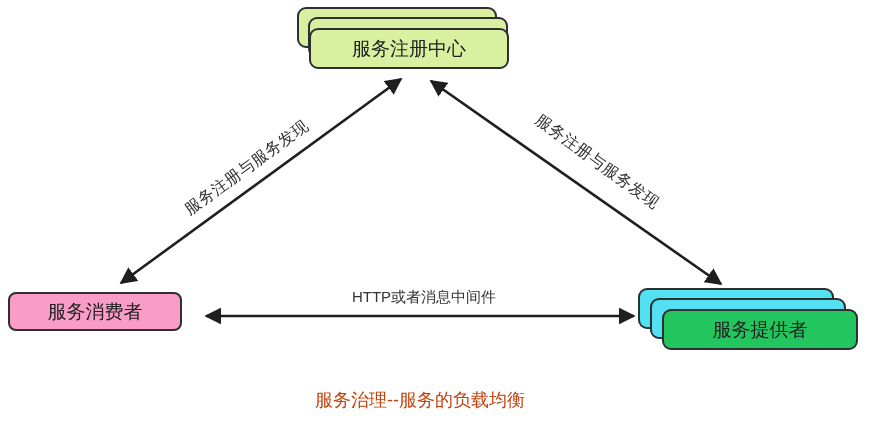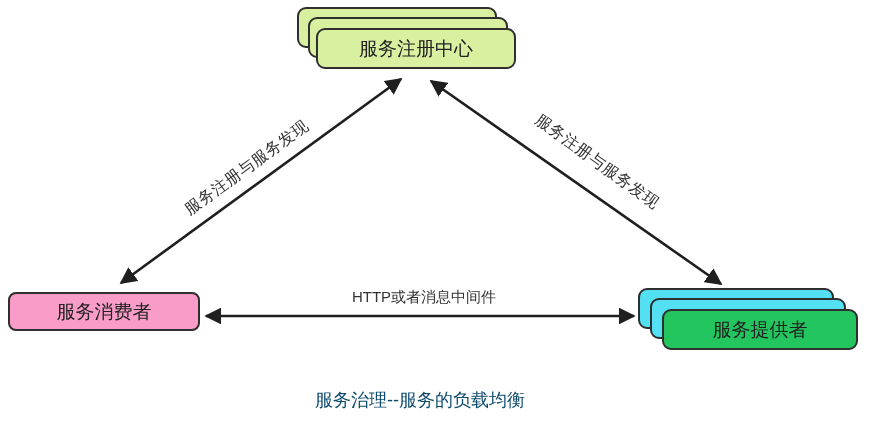--- a/index.html
+++ b/index.html
@@ -40,33 +40,33 @@
     display: flex;
     align-items: center;
     justify-content: center;
     font-size: 19px;
     color: #222222;
   }
   .stack-registry { left: 297px; top: 7px; width: 226px; height: 64px; }
   .stack-registry .layer { width: 200px; height: 41px; }
   .stack-registry .l3 { left: 0;  top: 0;  }
   .stack-registry .l2 { left: 11px; top: 10px; }
-  .stack-registry .l1 { left: 19px; top: 21px; align-items: center; }
+  .stack-registry .l1 { left: 12px; top: 21px; align-items: center; }
 
   .stack-provider { left: 638px; top: 288px; width: 224px; height: 64px; }
   .stack-provider .layer { width: 196px; height: 41px; }
   .stack-provider .l3 { left: 0;  top: 0;  }
   .stack-provider .l2 { left: 12px; top: 10px; }
   .stack-provider .l1 { left: 24px; top: 21px; }
 
   .node-single {
     position: absolute;
     left: 8px;
     top: 292px;
-    width: 192px;
+    width: 174px;
     height: 39px;
     box-sizing: border-box;
     border: 2.5px solid #2f2f2f;
     border-radius: 8px;
     display: flex;
     align-items: center;
     justify-content: center;
     font-size: 19px;
     color: #222222;
   }
@@ -94,21 +94,21 @@
     transform: translate(-50%, -50%);
     font-size: 15px;
     letter-spacing: 0;
   }
   .caption {
     position: absolute;
     left: 420px;
     top: 400px;
     transform: translate(-50%, -50%);
     font-size: 18px;
-    color: #0c4a6e;
+    color: #c2410c;
     white-space: nowrap;
   }
 </style>
 </head>
 <body>
 
 <div class="canvas">
 
   <svg class="arrows-svg" viewBox="0 0 877 421" xmlns="http://www.w3.org/2000/svg">
     <defs>

